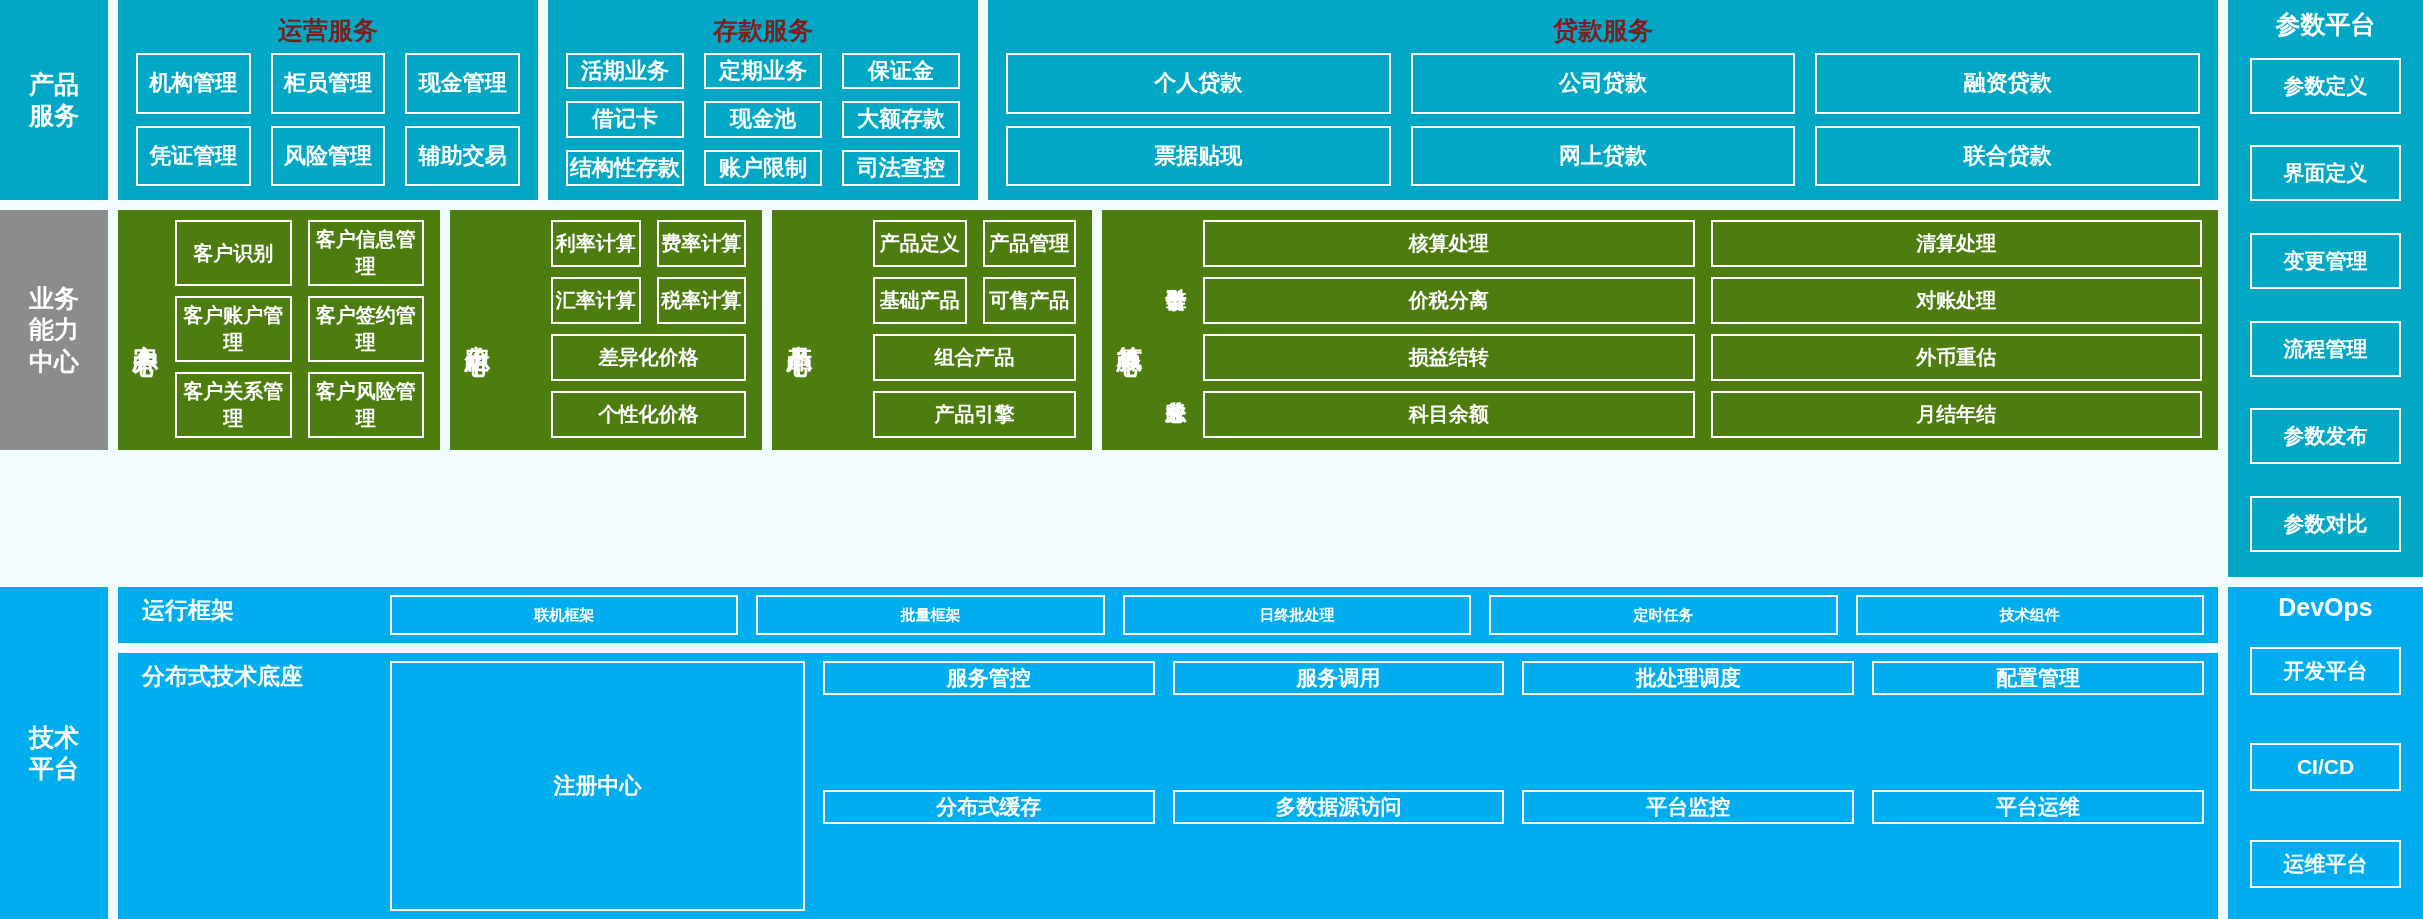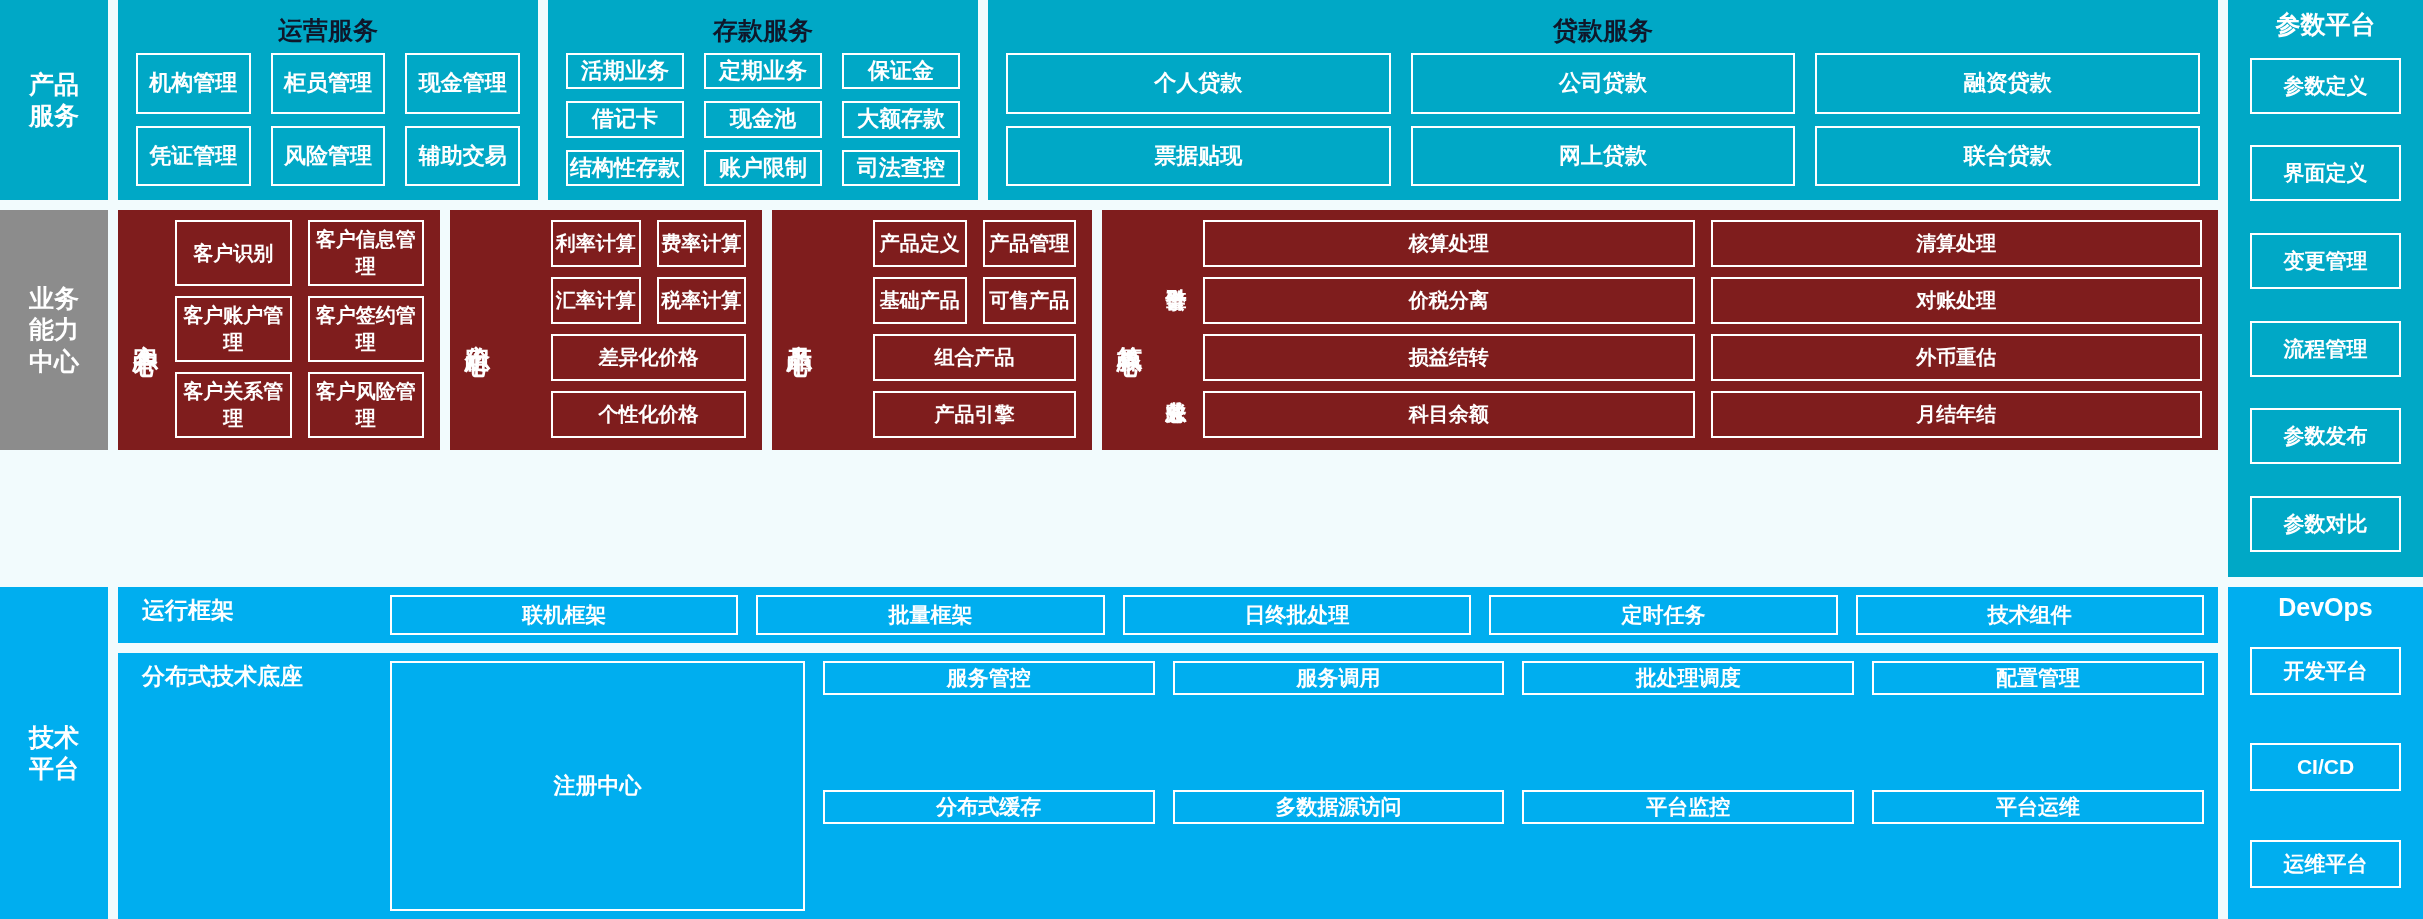--- a/index.html
+++ b/index.html
@@ -35,21 +35,21 @@
 
   
   .t1 { height: 200px; }
   .t1-label { background: #00A8C6; }
   .svc-group {
     background: #00A8C6;
     display: flex; flex-direction: column;
     padding: 10px 18px 14px 18px;
   }
   .svc-title {
-    color: #0f172a; font-weight: bold; font-size: 25px;
+    color: #7f1d1d; font-weight: bold; font-size: 25px;
     text-align: center; padding: 4px 0 6px 0;
   }
   .svc-grid { flex: 1; display: grid; gap: 12px 20px; align-content: center; }
   .svc-grid.cols3 { grid-template-columns: repeat(3, 1fr); }
   .svc-grid.rows2 { grid-template-rows: repeat(2, 1fr); }
   .svc-grid.rows3 { grid-template-rows: repeat(3, 1fr); }
   .grp-op { flex: 0 0 420px; }
   .grp-dep { flex: 0 0 430px; }
   .grp-loan { flex: 1 1 auto; }
 
@@ -59,21 +59,21 @@
     display: flex; flex-direction: column;
     padding: 8px 22px 14px 22px;
   }
   .param-title { color:#fff; font-weight:bold; font-size:25px; text-align:center; padding-bottom:6px; }
   .param-list { flex:1; display:flex; flex-direction:column; justify-content:space-around; gap:10px; }
   .param-list .box { height: 56px; font-size: 21px; }
 
   
   .t2 { height: 240px; }
   .gray { background: #8C8C8C; }
-  .cap-group { background:#7f1d1d; display:flex; padding: 10px 16px 12px 12px; gap: 12px; }
+  .cap-group { background:#4d7c0f; display:flex; padding: 10px 16px 12px 12px; gap: 12px; }
   .cap-body { flex:1; display:grid; gap:10px 16px; }
   .grp-cust { flex: 0 0 322px; }
   .grp-price { flex: 0 0 312px; }
   .grp-prod { flex: 0 0 320px; }
   .grp-acct { flex: 1 1 auto; }
   .cap-body.g2x3 { grid-template-columns: 1fr 1fr; grid-template-rows: repeat(3,1fr); }
   .cap-body.price { grid-template-columns: 1fr 1fr; grid-template-rows: repeat(4,1fr); margin-left: 44px; }
   .cap-body.price .wide { grid-column: 1 / span 2; }
   .cap-body.acct { grid-template-columns: 1fr 1fr; grid-template-rows: repeat(4,1fr); }
   .cap-body .box { font-size: 20px; }
@@ -83,21 +83,21 @@
 
   
   .t3 { flex: 1 1 auto; }
   .blue { background: #00AEEF; }
   .tech-col { flex: 1 1 auto; display:flex; flex-direction:column; gap:10px; }
   .tech-band { background:#00AEEF; display:flex; padding: 8px 14px; gap: 18px; }
   .band-run { flex: 0 0 44px; }
   .band-base { flex: 1 1 auto; }
   .band-name { color:#fff; font-weight:bold; font-size:23px; flex: 0 0 240px; padding-left: 10px; }
   .band-items { flex:1; display:grid; grid-template-columns: repeat(5,1fr); gap:10px 18px; }
-  .band-items .box { height: 40px; font-size: 21px; }
+  .band-items .box { height: 40px; font-size: 15px; }
   .base-items { flex:1; display:grid; grid-template-columns: 1.25fr 1fr 1fr 1fr 1fr; gap:8px 18px; }
   .base-items .reg { grid-row: 1 / span 2; }
   .base-items .box { height: 34px; font-size: 21px; }
   .base-items .reg.box { height: auto; font-size: 22px; }
   .devops-col { flex: 0 0 195px; background:#00AEEF; display:flex; flex-direction:column; padding: 6px 22px 10px 22px; }
   .devops-title { color:#fff; font-weight:bold; font-size:25px; text-align:center; padding-bottom:4px; }
   .devops-list { flex:1; display:flex; flex-direction:column; justify-content:space-around; gap:6px; }
   .devops-list .box { height: 48px; font-size: 21px; }
 
   

